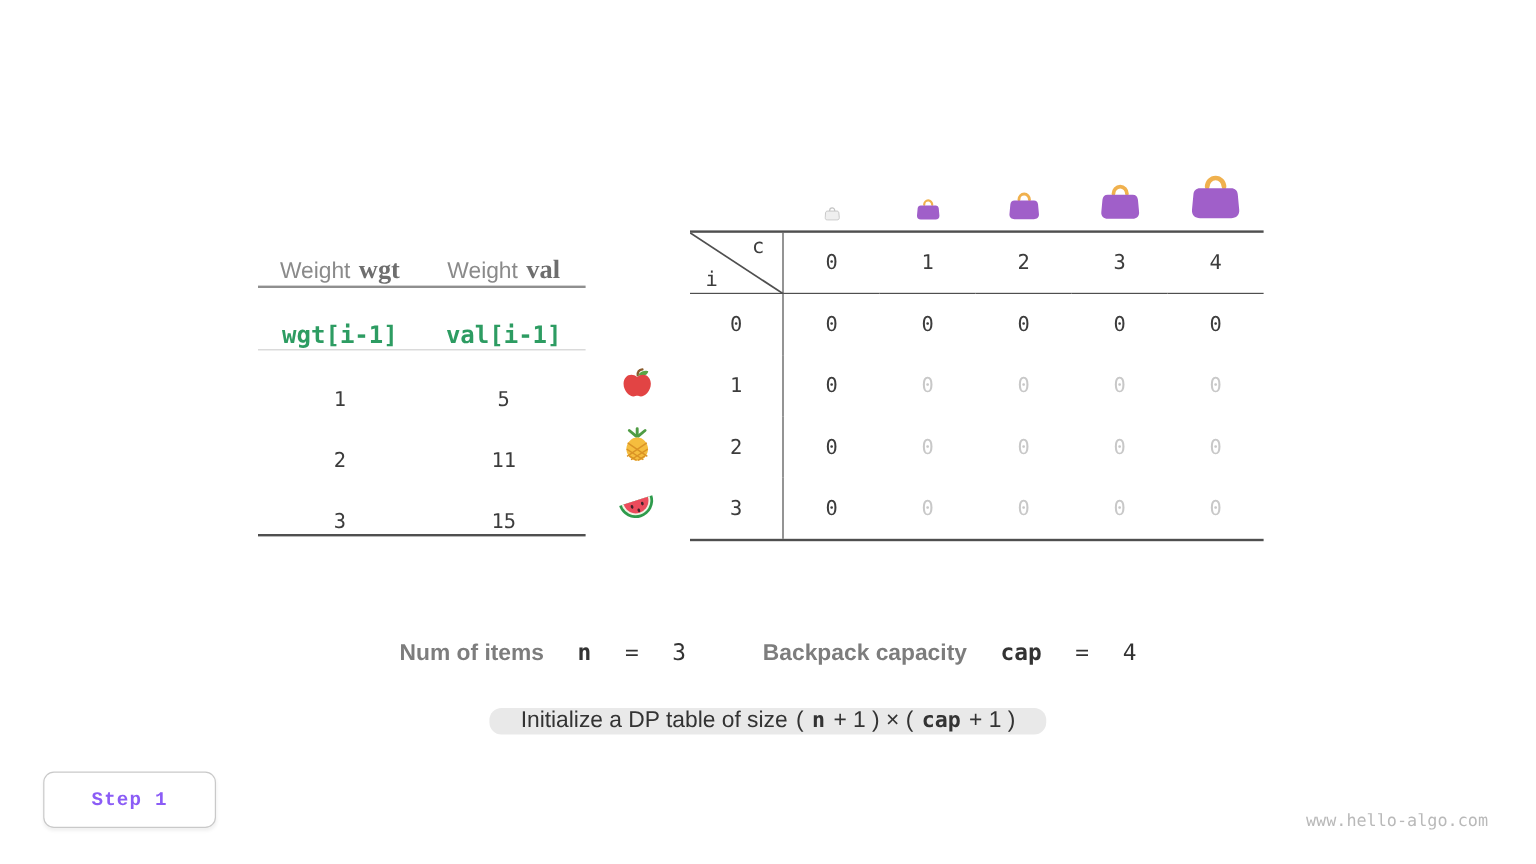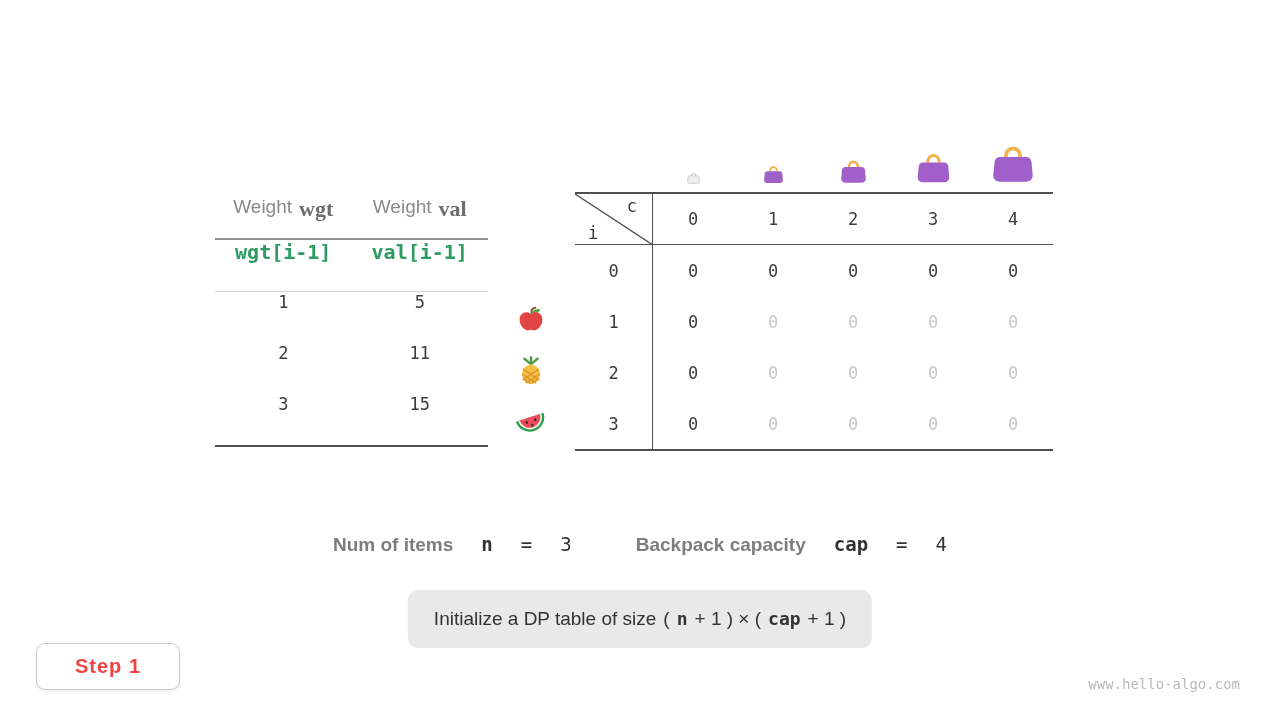--- a/index.html
+++ b/index.html
@@ -7,21 +7,21 @@
   .stage{position:relative;width:1280px;height:720px;background:#fff;overflow:hidden;
          font-family:"Liberation Sans",sans-serif}
   .mono{font-family:"DejaVu Sans Mono",monospace}
 
   
   .items-table{position:absolute;left:215px;top:196px;width:273px}
   .lt-head{height:44px;display:flex;border-bottom:2px solid #8f8f8f}
   .lt-code{height:52px;display:flex;border-bottom:1.5px solid #d2d2d2}
   .lt-row{height:51px;display:flex}
   #item-rows{border-bottom:2px solid #4f4f4f}
-  .lt-cell{flex:1;display:flex;align-items:flex-start;justify-content:center;gap:7px}
+  .lt-cell{flex:1;display:flex;align-items:flex-end;justify-content:center;gap:7px}
   .head-label{color:#8a8a8a;font-size:19px}
   .head-code{color:#6e6e6e;font-size:22px;font-weight:700;font-family:Liberation Serif, serif}
   .green{color:#2d9c62;font-weight:700;font-size:20px}
   .dark{color:#3c3c3c}
   .muted{color:#c8c8c8}
   .num{font-size:17px}
 
   
   .fruit-col{position:absolute;left:514px;top:293px;width:34px}
   .fruit-cell{height:51px;display:flex;align-items:center;justify-content:center}
@@ -43,29 +43,29 @@
 
   
   .legend{position:absolute;left:0;right:0;top:533px;display:flex;justify-content:center;gap:64px}
   .legend-item{display:flex;align-items:baseline;gap:28px;font-size:19px}
   .legend-label{font-weight:700;color:#7d7d7d}
   .legend-var{font-weight:700;color:#333;font-size:19px}
   .legend-val{color:#333;font-size:19px}
 
   
   .caption-pill{position:absolute;top:590px;left:50%;transform:translateX(-50%);
-                background:#e9e9e9;border-radius:10px;padding:18px 26px;font-size:19px;color:#333;
+                background:#e9e9e9;border-radius:10px;padding:0 26px;font-size:19px;color:#333;
                 display:flex;align-items:baseline;gap:7px;white-space:nowrap}
   .cap-var{font-weight:700;font-size:18px}
 
   
   .step-box{position:absolute;left:36px;top:643px;width:144px;height:47px;background:#fff;
             border:1px solid #c9c9c9;border-radius:9px;box-shadow:0 2px 3px rgba(0,0,0,.06);
             display:flex;align-items:center;justify-content:center}
-  .step-text{font-family:Liberation Sans, sans-serif;font-weight:700;font-size:20px;color:#ef4444;letter-spacing:1px}
+  .step-text{font-family:Liberation Mono, monospace;font-weight:700;font-size:16px;color:#8b5cf6;letter-spacing:1px}
 
   .watermark{position:absolute;right:40px;top:676px;font-size:14px;color:#b9b9b9}
 </style>
 </head>
 <body>
 
 <div class="stage">
 
   <div class="items-table">
     <div class="lt-head">

